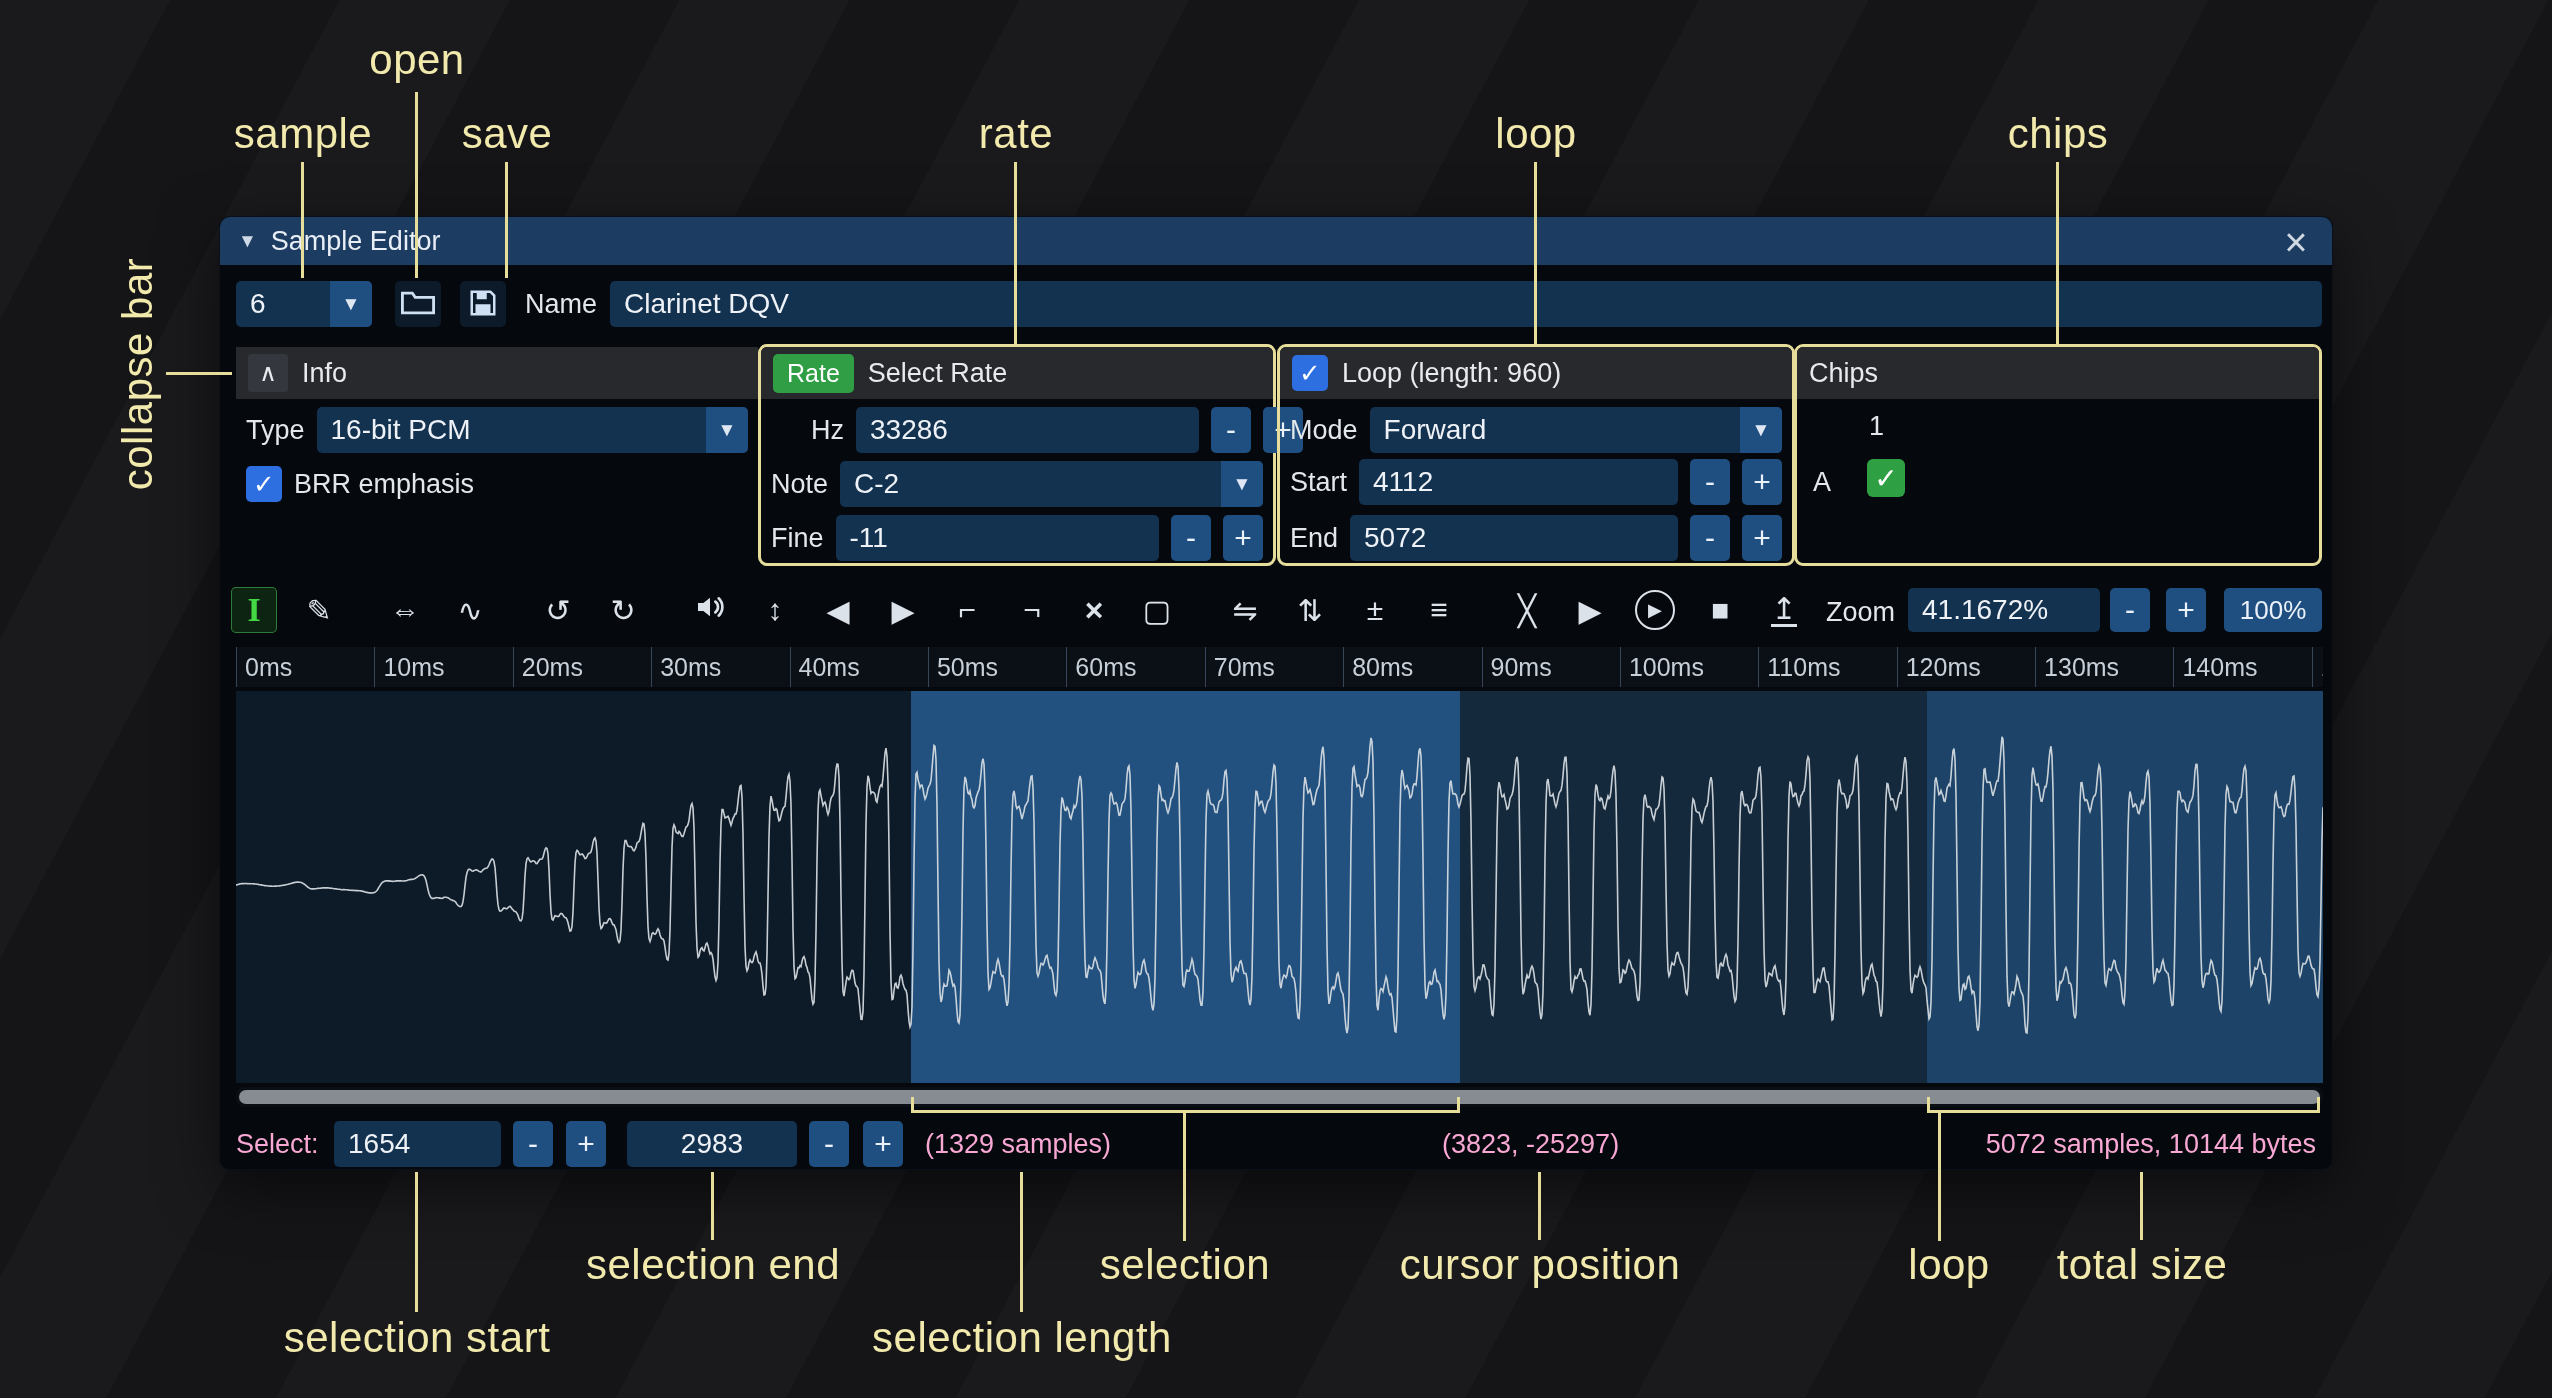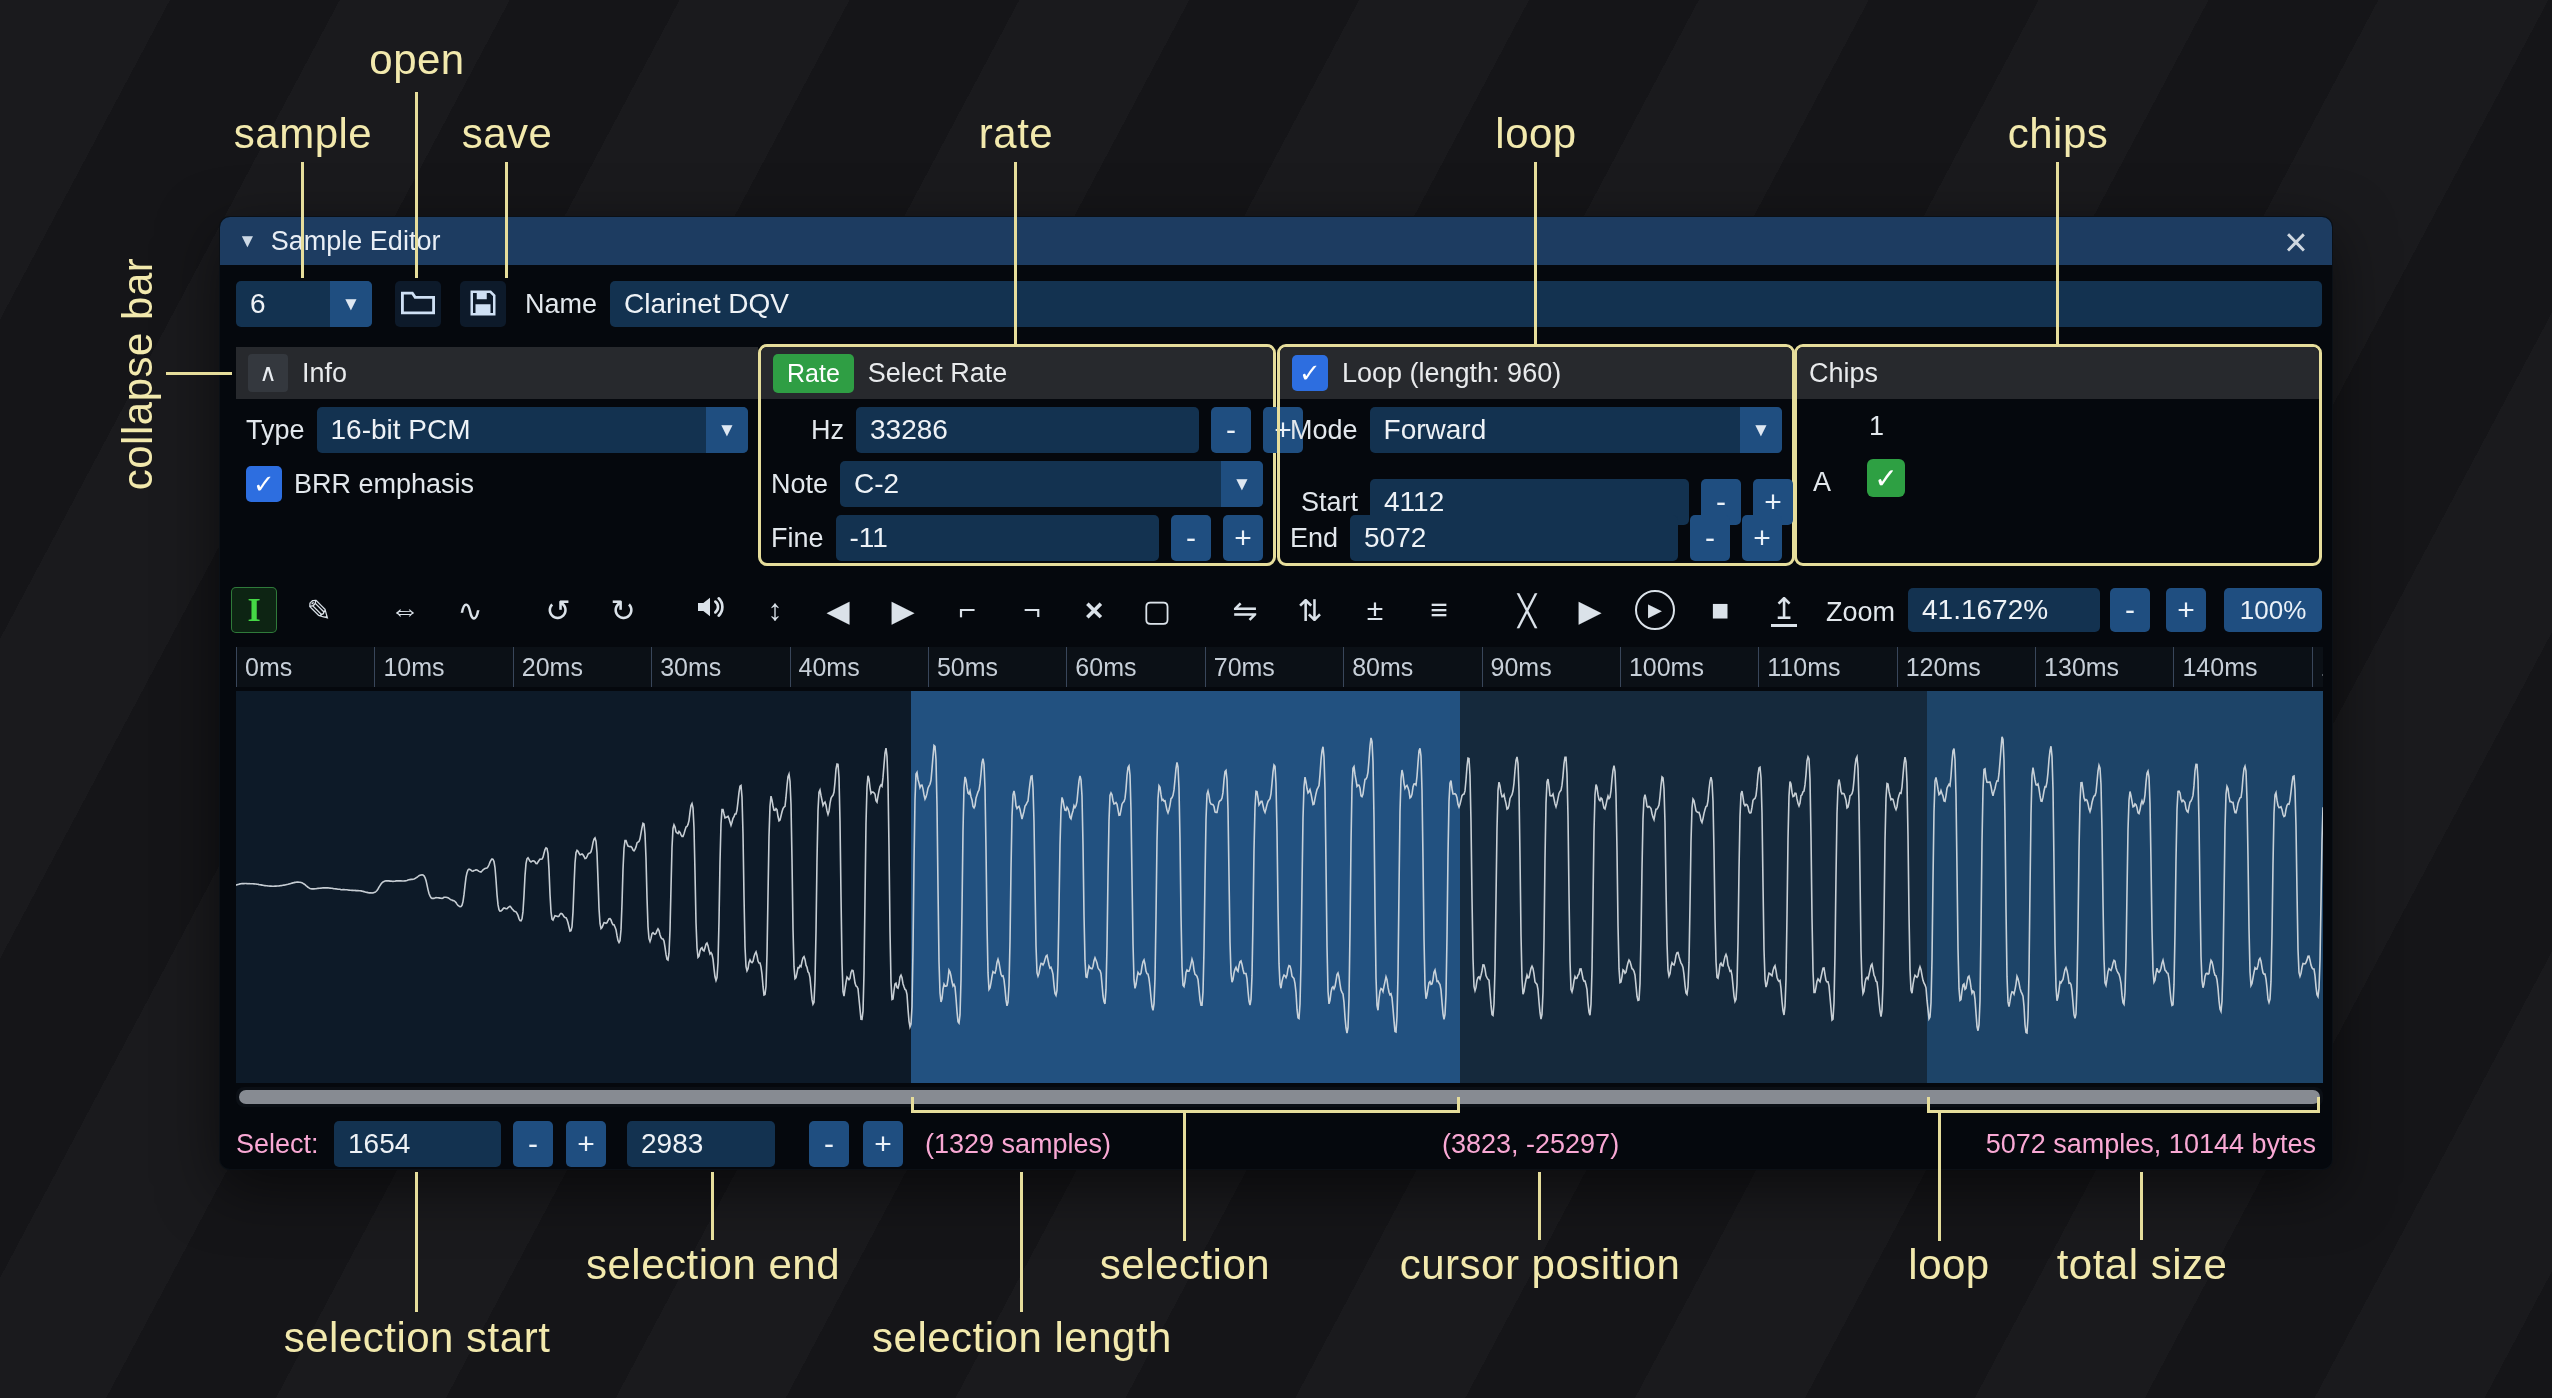--- a/index.html
+++ b/index.html
@@ -180,21 +180,21 @@
           </span>
         <span>Loop (length: 960)</span>
       </div>
       <div class="row" style="top:60px;">
         <span class="lbl">Mode</span>
         <div class="dd grow">
           <span class="val">Forward</span>
           <span class="arrow">▼</span>
         </div>
       </div>
-      <div class="row" style="top:132px;margin-left:11px;">
+      <div class="row" style="top:112px;">
         <span class="lbl">Start</span>
         <input class="field grow" style="min-width: 0px;" readonly="" value="4112">
         <button class="pm">-</button>
         <button class="pm">+</button>
       </div>
       <div class="row" style="top:168px;">
         <span class="lbl">End</span>
         <input class="field grow" style="min-width: 0px;" readonly="" value="5072">
         <button class="pm">-</button>
         <button class="pm">+</button>
@@ -322,21 +322,21 @@
     </div>
 
     <div class="scrolltrack">
       <div class="scrollthumb"></div>
     </div>
 
     <span class="statustxt" style="left:16px;">Select:</span>
     <input class="field abs" style="left: 114px; top: 904px; width: 167px; height: 46px;" readonly="" value="1654">
     <button class="pm abs" style="left:293px;top:904px;">-</button>
     <button class="pm abs" style="left:346px;top:904px;">+</button>
-    <input class="field abs" style="left: 407px; top: 904px; width: 148px; height: 46px;" readonly="" value="2983">
+    <input class="field abs" style="left: 407px; top: 904px; width: 170px; height: 46px; text-align: center;" readonly="" value="2983">
     <button class="pm abs" style="left:589px;top:904px;">-</button>
     <button class="pm abs" style="left:643px;top:904px;">+</button>
     <span class="statustxt" style="left:705px;">(1329 samples)</span>
     <span class="statustxt" style="left:1222px;">(3823, -25297)</span>
     <span class="statustxt" style="right:16px;">5072 samples, 10144 bytes</span>
   </div>
 
   <span class="ann" style="left:417px;top:60px;">open</span>
   <span class="ann" style="left:303px;top:134px;">sample</span>
   <span class="ann" style="left:507px;top:134px;">save</span>

